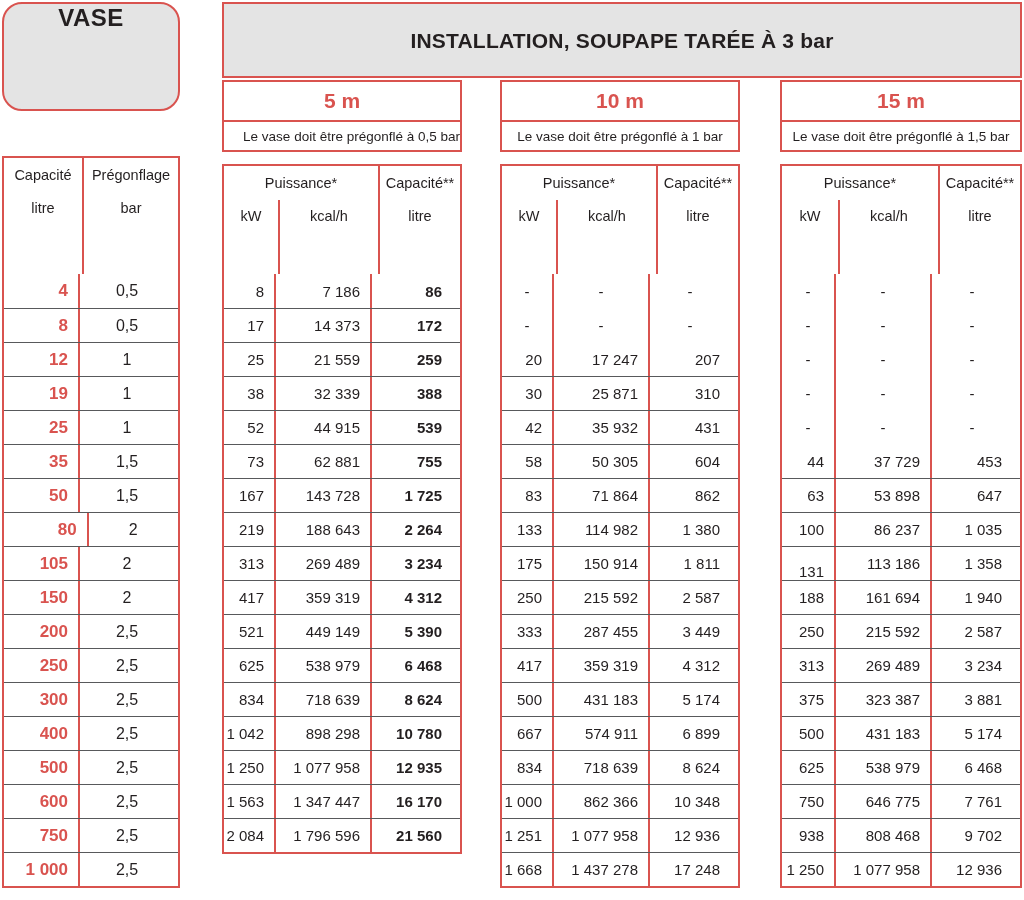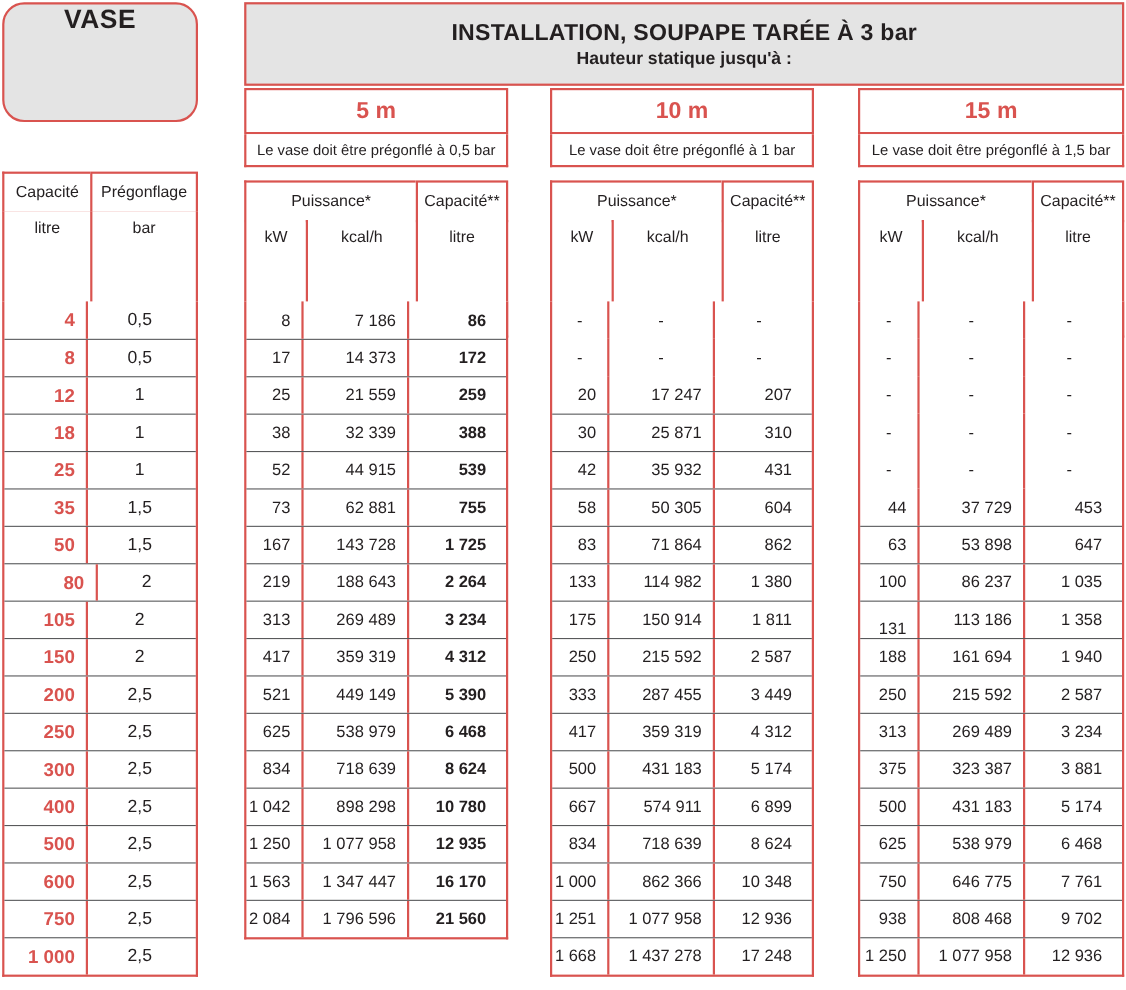--- a/index.html
+++ b/index.html
@@ -149,27 +149,26 @@
 <body>
 
 <div id="sheet">
 
   <div id="vase-head" class="block">
     <div class="ttl">VASE</div>
   </div>
 
   <div id="inst-head" class="block">
     <div class="l1">INSTALLATION, SOUPAPE TARÉE À 3 bar</div>
-    <div class="l2">Hauteur statique jusqu'à :</div>
   </div>
 
   <div class="hgt-head" style="left:222px; top:80px; width:240px;">
     <span>5 m</span>
   </div>
-  <div class="pre-head" style="left:222px; top:122px; width:240px;">
+  <div class="pre-head" style="left:222px; top:122px; width:240px;justify-content:flex-end;">
     <span>Le vase doit être prégonflé à 0,5 bar</span>
   </div>
   <div class="lab-row" style="left:222px; top:164px; width:240px;">
     <div class="cell" style="width:156px;">
       <span>Puissance*</span>
     </div>
     <div class="cell" style="width:84px;">
       <span>Capacité**</span>
     </div>
   </div>
@@ -274,21 +273,21 @@
       <div class="row">
         <div class="cell al-r" style="width: 76px;">
           <span class="v-cap">12</span>
         </div>
         <div class="cell al-c" style="width: 94px;">
           <span class="v-pre">1</span>
         </div>
       </div>
       <div class="row">
         <div class="cell al-r" style="width: 76px;">
-          <span class="v-cap">18</span>
+          <span class="v-cap">19</span>
         </div>
         <div class="cell al-c" style="width: 94px;">
           <span class="v-pre">1</span>
         </div>
       </div>
       <div class="row">
         <div class="cell al-r" style="width: 76px;">
           <span class="v-cap">25</span>
         </div>
         <div class="cell al-c" style="width: 94px;">

